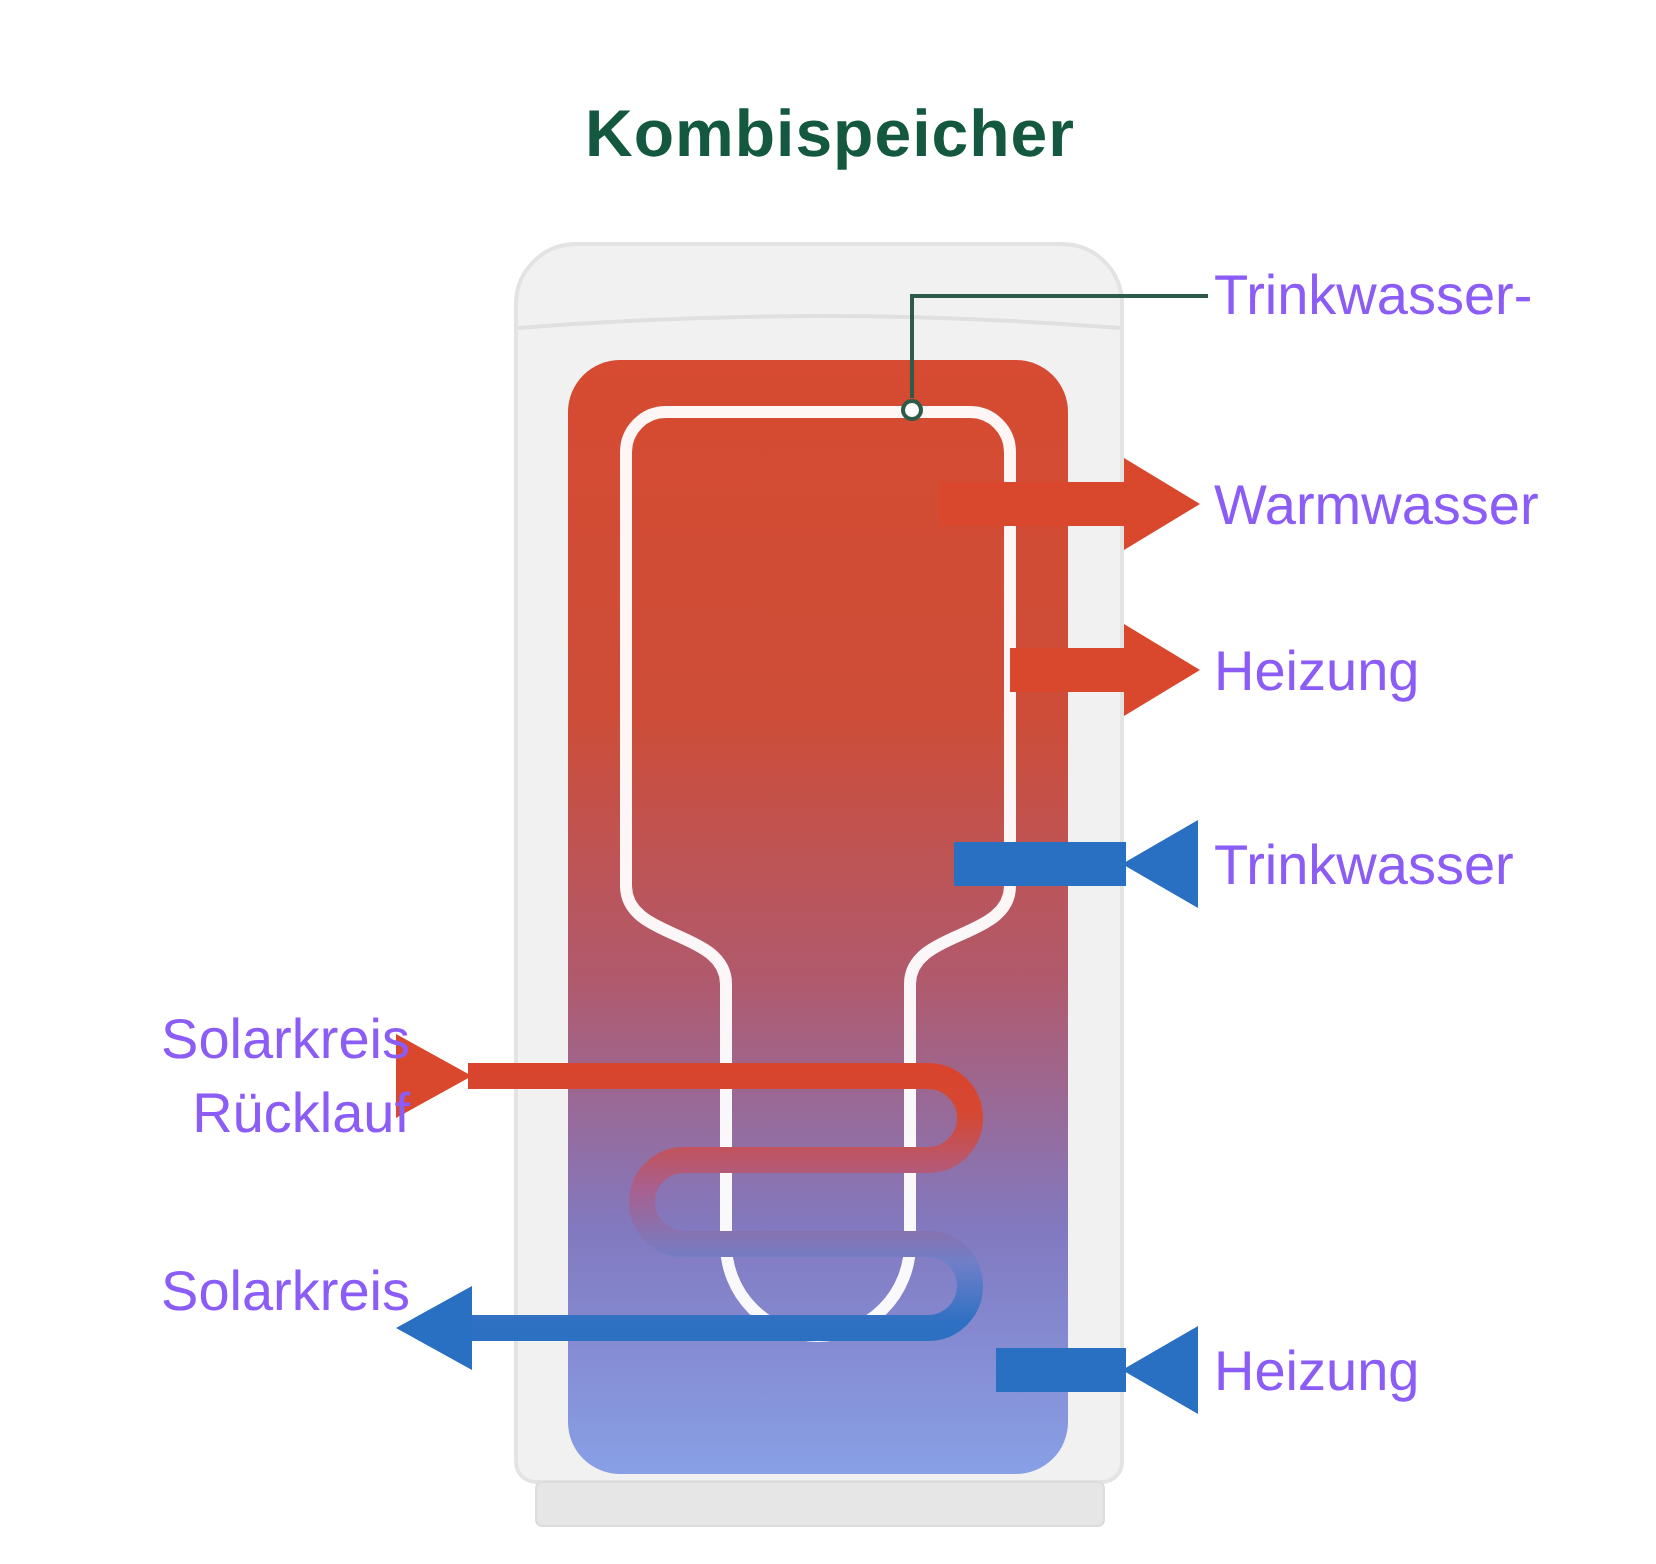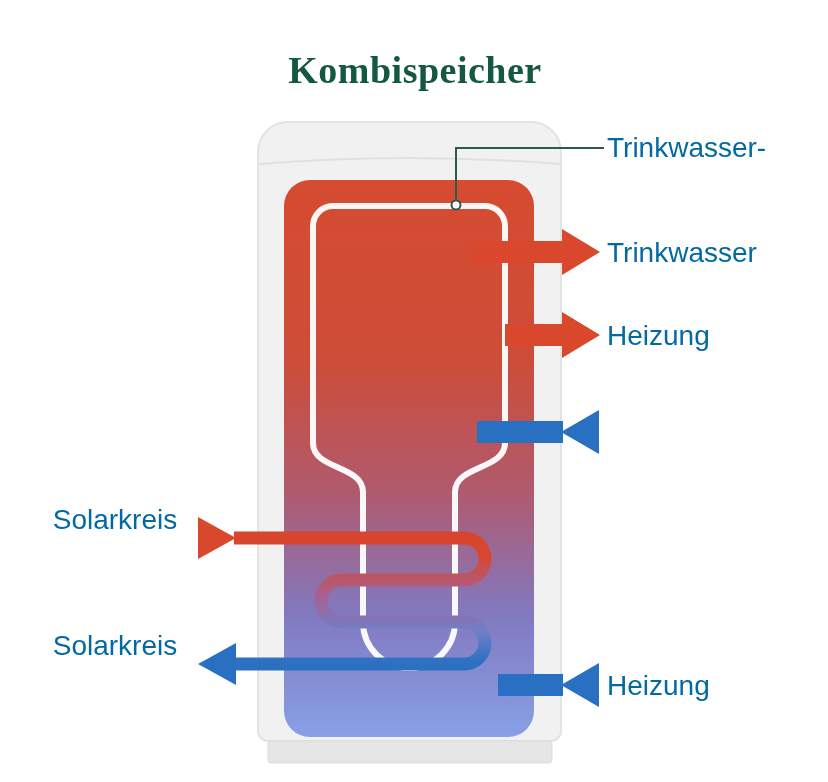--- a/index.html
+++ b/index.html
@@ -7,28 +7,28 @@
     position:relative;
     width:828px;height:782px;
     background:#ffffff;
     overflow:hidden;
     font-family:"Liberation Sans", sans-serif;
   }
   .gfx{position:absolute;left:0;top:0;}
   .title{
     position:absolute;left:165px;top:48px;width:500px;
     text-align:center;
-    font-size:38px;font-weight:700;color:#14593f;letter-spacing:.5px;font-family:Liberation Serif, serif;
+    font-size:33px;font-weight:700;color:#14593f;letter-spacing:.5px;
   }
   .lbl{
     position:absolute;
-    font-size:28px;line-height:37px;color:#0369a1;
+    font-size:28px;line-height:37px;color:#8b5cf6;
     white-space:nowrap;
   }
-  .lbl-left{width:180px;text-align:center;}
+  .lbl-left{width:180px;text-align:right;}
 </style>
 </head>
 <body>
 
 <div class="stage">
 
   <svg class="gfx" width="828" height="782" viewBox="0 0 828 782">
     <defs>
       <linearGradient id="tankGrad" x1="0" y1="0" x2="0" y2="1">
         <stop offset="0" stop-color="#d64b31"></stop>
@@ -90,28 +90,30 @@
       <circle cx="456" cy="205" r="4.5" fill="#ffffff" stroke="#2e5b49" stroke-width="2"></circle>
     </g>
   </svg>
 
   <div class="title">Kombispeicher</div>
 
   <div class="lbl" style="left:607px;top:129px;">
     <div>Trinkwasser-</div>
   </div>
 
-  <div class="lbl" style="left:607px;top:234px;">Trinkwasser</div>
+  <div class="lbl" style="left:607px;top:234px;">Warmwasser</div>
 
   <div class="lbl" style="left:607px;top:317px;">Heizung</div>
 
+  <div class="lbl" style="left:607px;top:414px;">Trinkwasser</div>
 
   <div class="lbl" style="left:607px;top:667px;">Heizung</div>
 
   <div class="lbl lbl-left" style="left:25px;top:501px;">
     <div>Solarkreis</div>
+    <div>Rücklauf</div>
   </div>
 
   <div class="lbl lbl-left" style="left:25px;top:627px;">
     <div>Solarkreis</div>
   </div>
 
 </div>
 
 </body></html>

